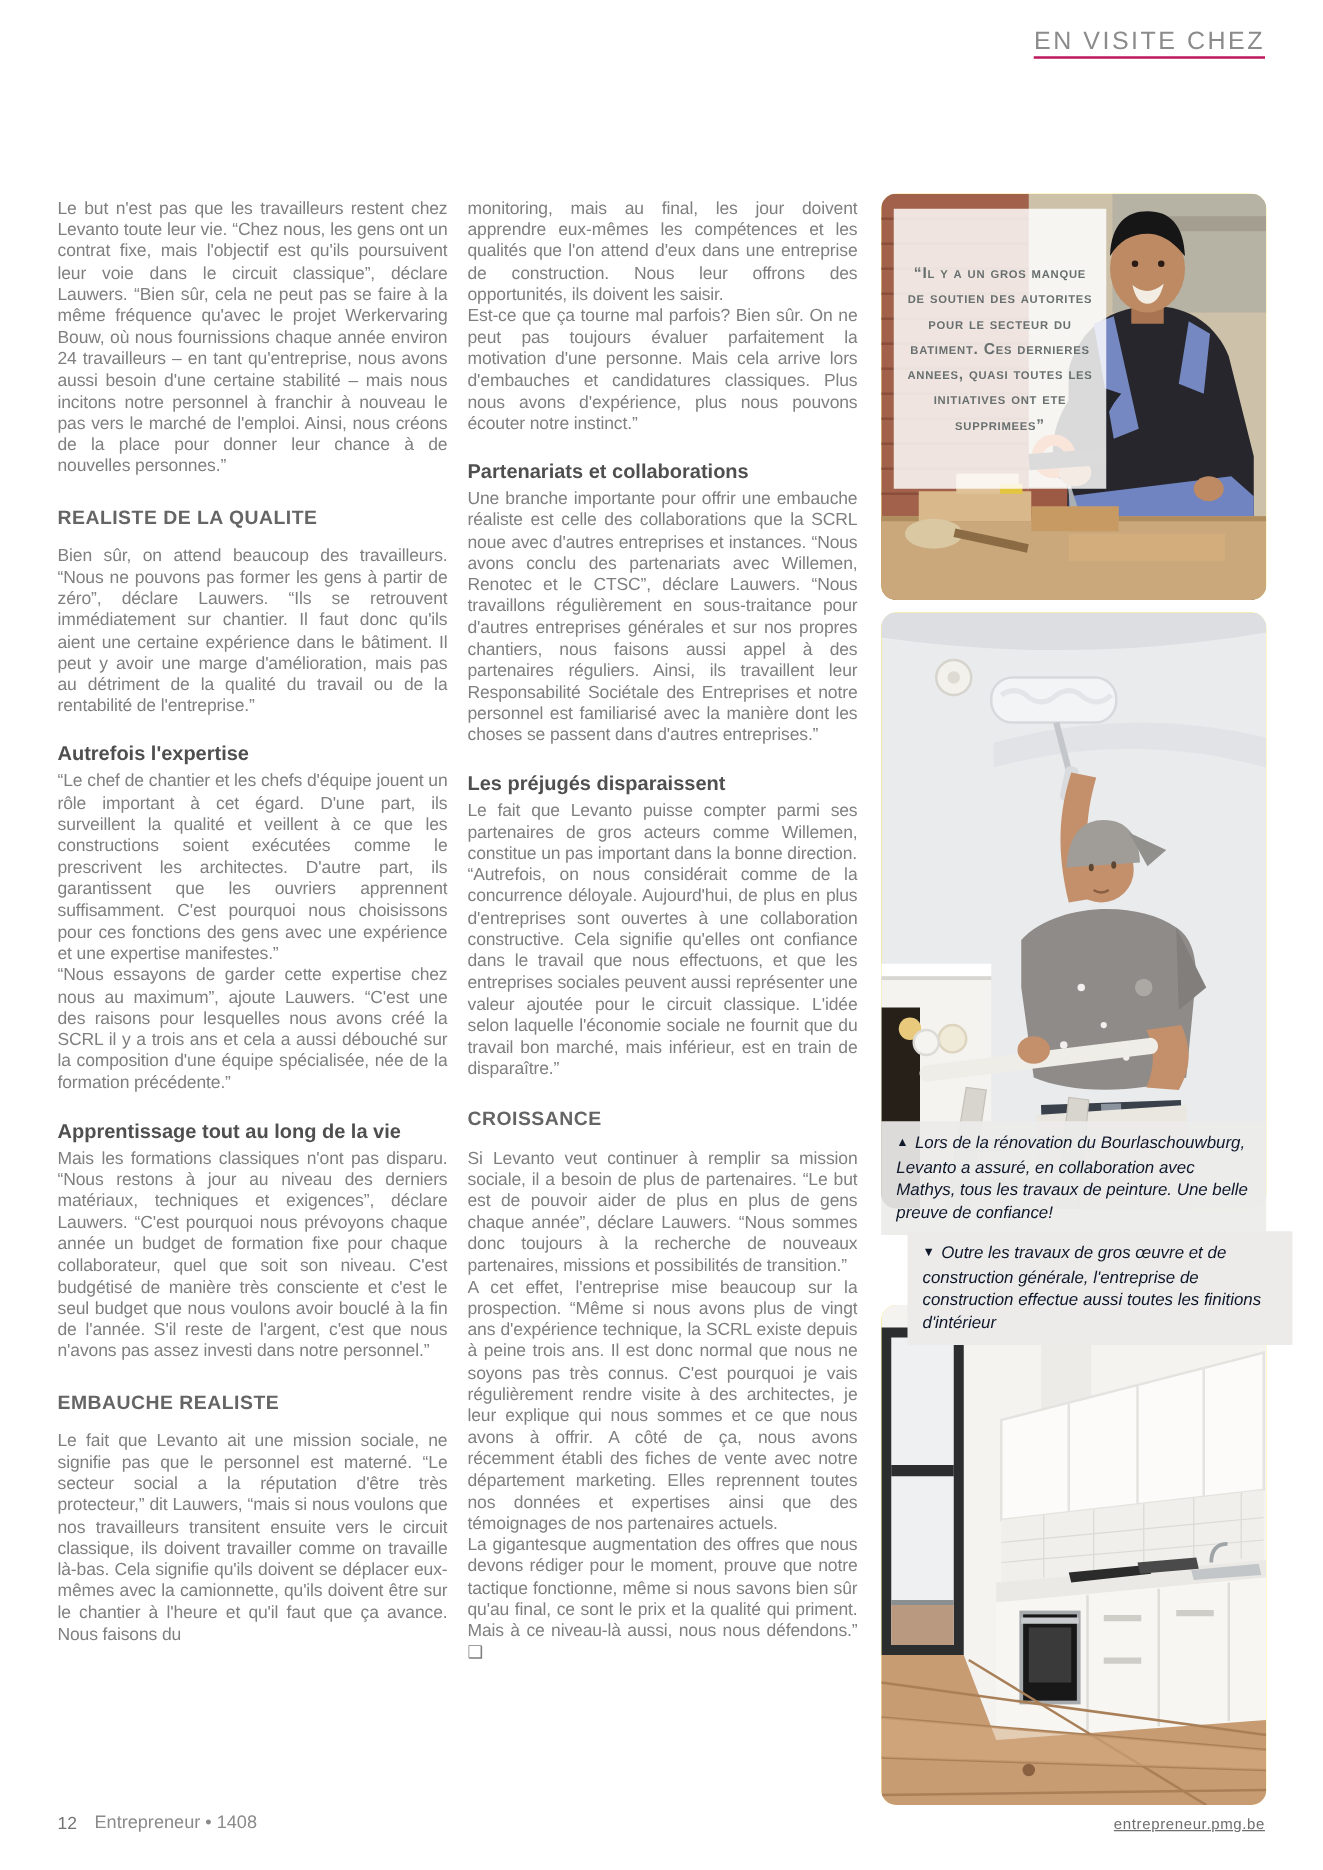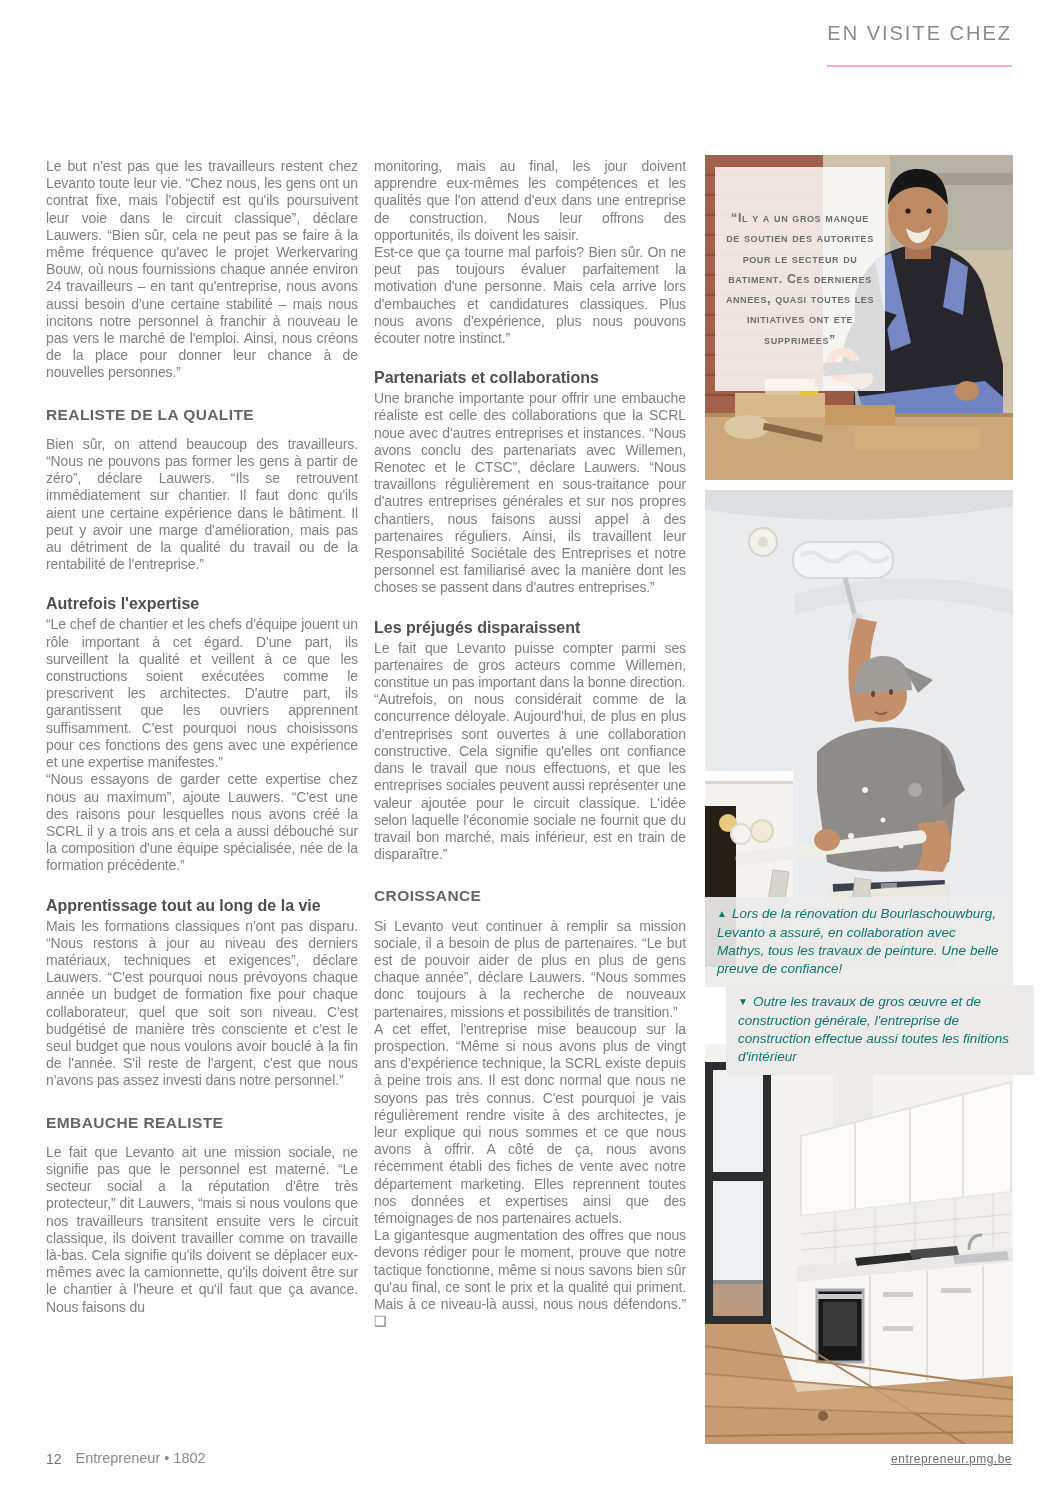--- a/index.html
+++ b/index.html
@@ -4,57 +4,57 @@
 <style>
   html,body { margin:0; padding:0; }
   body {
     width:1058px; height:1496px; position:relative; background:#ffffff;
     font-family:"Liberation Sans", sans-serif; overflow:hidden;
   }
   
   .header-title {
     position:absolute; top:22px; right:46px;
     font-size:20px; letter-spacing:2px; color:#8b8b8b;
-    border-bottom:2px solid #f9a8d4; padding-bottom:20px;
+    border-bottom:2px solid #be185d; padding-bottom:0;
   }
   
   .col {
     position:absolute; top:158px; width:312px; height:1300px;
     color:#7f7f7f; font-size:14px; line-height:17.2px;
     text-align:justify; letter-spacing:-0.1px; overflow:hidden;
   }
   .col-left { left:46px; }
   .col-mid  { left:374px; }
   .col p { margin:0; }
   .subhead {
     font-weight:bold; color:#4f4f4f; font-size:16px; line-height:19px;
     margin:21px 0 3px; white-space:pre-line; text-align:left; letter-spacing:0;
   }
   .capshead {
     font-weight:bold; color:#656565; font-size:15.5px; letter-spacing:0.4px;
     margin:24px 0 13px; text-align:left;
   }
   .col > :first-child { margin-top:0; }
   
-  .fig { position:absolute; left:705px; width:308px; overflow:hidden; background:#fde047; }
+  .fig { position:absolute; left:705px; width:308px; overflow:hidden; background:#fde047;border-radius:12px; }
   .fig svg { display:block; width:100%; height:100%; }
   .fig-workshop { top:155px; height:325px; }
   .fig-painter  { top:490px; height:477px; }
   .fig-kitchen  { top:1044px; height:400px; }
   .pullquote {
     position:absolute; left:10px; top:12px; width:170px; height:224px;
     background:rgba(255,255,255,0.83);
     display:flex; align-items:center; justify-content:center;
     padding:8px 10px; box-sizing:border-box; text-align:center;
     font-weight:bold; font-size:12.5px; line-height:1.62; color:#68706f;
     font-variant:small-caps; letter-spacing:0.6px;
   }
   .caption {
     position:absolute; left:705px; width:308px; box-sizing:border-box;
-    padding:8px 12px 9px; color:#0f766e; font-style:italic;
+    padding:8px 12px 9px; color:#0f172a; font-style:italic;
     font-size:13.5px; line-height:18px; z-index:3;
   }
   .caption-1 { top:897px; background:rgba(235,235,234,0.92); }
   .caption-2 { top:985px; background:#eceBea; background:#ecebea;margin-left:21px; }
   .caption .marker { font-style:normal; font-size:10px; margin-right:5px; position:relative; top:-1px; }
   
   .footer-left { position:absolute; left:46px; top:1450px; color:#8a8a8a; font-size:14.5px; }
   .page-num { font-size:14px; color:#737373; margin-right:14px; vertical-align:-1px; }
   .footer-site {
     position:absolute; right:46px; top:1452px; font-size:12px; color:#6e6e6e;
@@ -244,15 +244,15 @@
       <line x1="0" y1="362" x2="308" y2="372"></line>
       <line x1="0" y1="392" x2="308" y2="388"></line>
       <line x1="70" y1="284" x2="260" y2="400"></line>
     </g>
     <polygon points="0,330 308,356 308,372 0,362" fill="#d6ac82" opacity="0.55"></polygon>
     <circle cx="118" cy="372" r="5" fill="#8a6242"></circle>
   </svg>
 </div>
 
 <div class="footer-left">
-  <span class="page-num">12</span><span>Entrepreneur • 1802</span>
+  <span class="page-num">12</span><span>Entrepreneur • 1408</span>
 </div>
 <div class="footer-site">entrepreneur.pmg.be</div>
 
 </body></html>

